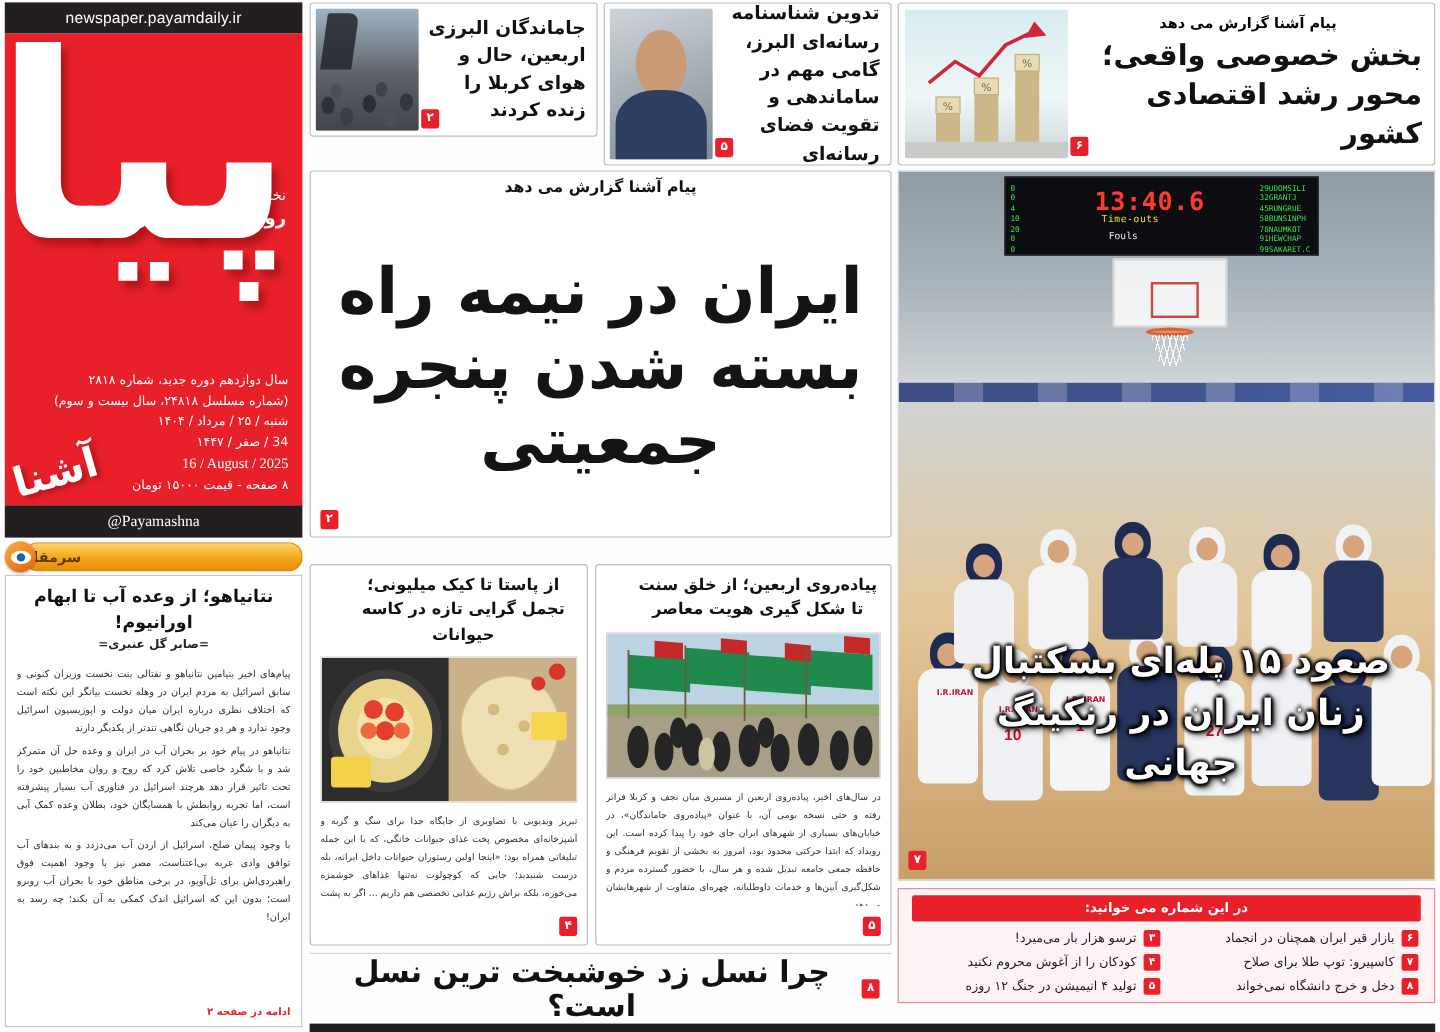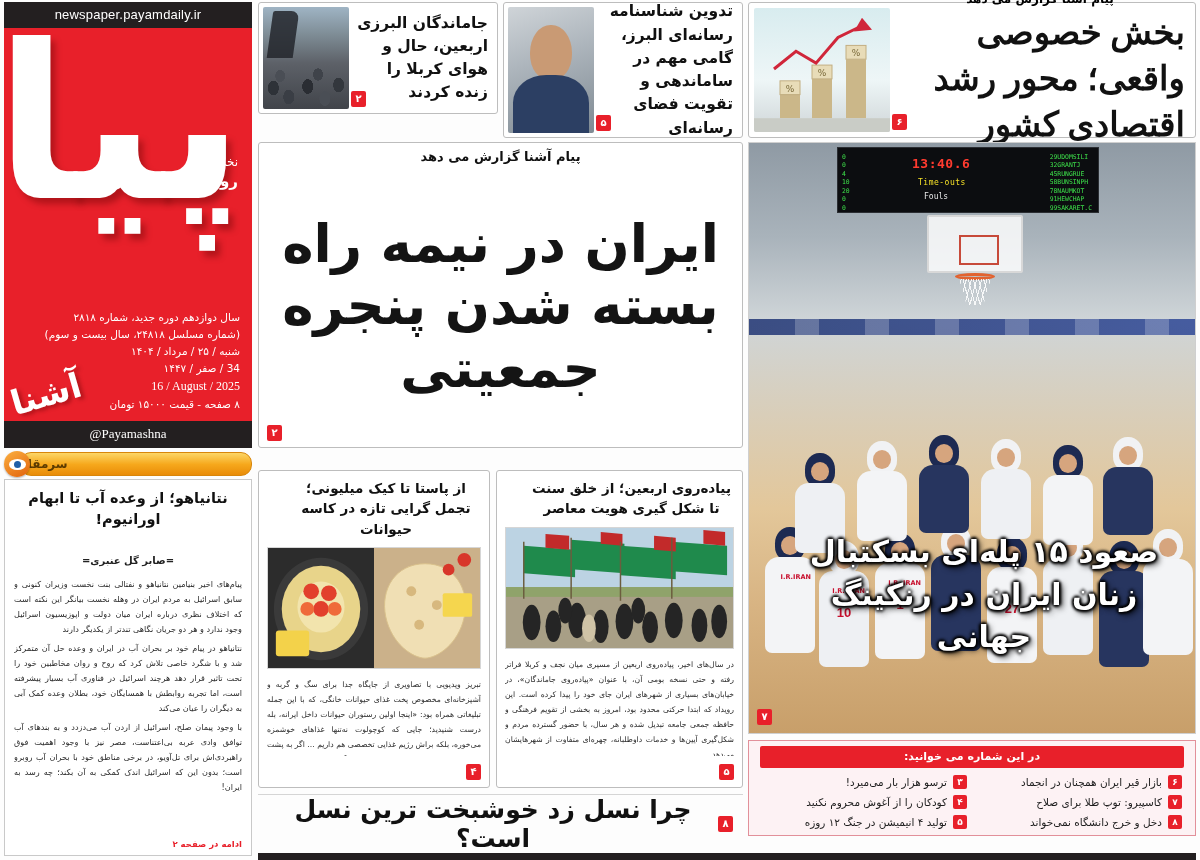--- a/index.html
+++ b/index.html
@@ -87,21 +87,21 @@
     border-radius: 50%; display:flex; align-items:center; justify-content:center; }
   .eye-icon .pupil { width: 7px; height: 7px; border-radius: 50%;
     background: #1f5fa8; }
   .edi-box {
     border: 1px solid #c9c9c9; background: #ffffff;
     height: calc(100% - 27px); padding: 8px 9px 6px;
     display: flex; flex-direction: column;
   }
   .edi-title {
     font-size: 14.5px; font-weight: 700; text-align: center;
-    line-height: 1.45; color: #111; margin-bottom: 25px;
+    line-height: 1.45; color: #111; margin-bottom: 2px;
   }
   .edi-author {
     font-size: 10px; text-align: center; color: #222;
     margin-bottom: 11px; font-weight: 700;
   }
   .edi-body {
     font-size: 8.1px; line-height: 1.85; text-align: justify;
     color: #2b2b2b; flex: 1; overflow: hidden;
   }
   .edi-body p { margin-bottom: 4px; }
@@ -201,21 +201,21 @@
   }
   .court { position: absolute; inset: 0;
     background: linear-gradient(180deg,#8f9aa4 0%,#a9b3bb 16%,#cfd5d8 30%,
       #e3c79a 62%, #d8b483 78%, #c89f6a 100%); }
   .court .scoreboard {
     position: absolute; left: 88px; top: 4px; width: 262px; height: 66px;
     background: #0c0d10; border: 1px solid #2b2e33; overflow: hidden;
     font-family: "DejaVu Sans Mono", monospace; direction: ltr;
   }
   .sb-time { position: absolute; left: 74px; top: 8px; color: #ff3b2f;
-             font-size: 13px; font-weight: 700; letter-spacing: .5px; }
+             font-size: 21px; font-weight: 700; letter-spacing: .5px; }
   .sb-to { position: absolute; left: 80px; top: 30px; color: #f5e027;
            font-size: 8px; letter-spacing: .5px; }
   .sb-fouls { position: absolute; left: 86px; top: 44px; color: #e8e8e8;
               font-size: 8px; }
   .sb-names { position: absolute; right: 6px; top: 5px; color: #3de04a;
               font-size: 6.4px; line-height: 1.32; text-align: left; }
   .sb-left { position: absolute; left: 4px; top: 5px; color: #3de04a;
              font-size: 6.4px; line-height: 1.32; }
   .hoop-board {
     position: absolute; left: 178px; top: 72px; width: 96px; height: 58px;
@@ -342,21 +342,21 @@
       <div class="top-badge"><span class="pagenum">۵</span></div>
     </div>
     <div class="top-img">
       <div class="ph ph-man"></div>
     </div>
   </div>
 
   <div class="box top3">
     <div class="top-txt">
       <div style="font-size:12px;font-weight:700;text-align:center;margin-bottom:4px;">پیام آشنا گزارش می دهد</div>
-      <div class="top-head" style="font-size:34px;line-height:1.35;font-family:Liberation Serif, serif;">بخش خصوصی واقعی؛ محور رشد اقتصادی کشور</div>
+      <div class="top-head" style="font-size:24px;line-height:1.35;">بخش خصوصی واقعی؛ محور رشد اقتصادی کشور</div>
       <div class="top-badge"><span class="pagenum">۶</span></div>
     </div>
     <div class="top-img" style="width:136px;">
       <div class="ph ph-chart">
         <svg width="100%" height="100%" viewBox="0 0 136 126" preserveAspectRatio="none">
           <rect x="26" y="86" width="20" height="26" fill="#cbb789"></rect>
           <rect x="58" y="72" width="20" height="40" fill="#cbb789"></rect>
           <rect x="92" y="52" width="20" height="60" fill="#cbb789"></rect>
           <rect x="26" y="74" width="20" height="14" fill="#e8dcb8" stroke="#c2ae80"></rect>
           <rect x="58" y="58" width="20" height="14" fill="#e8dcb8" stroke="#c2ae80"></rect>

